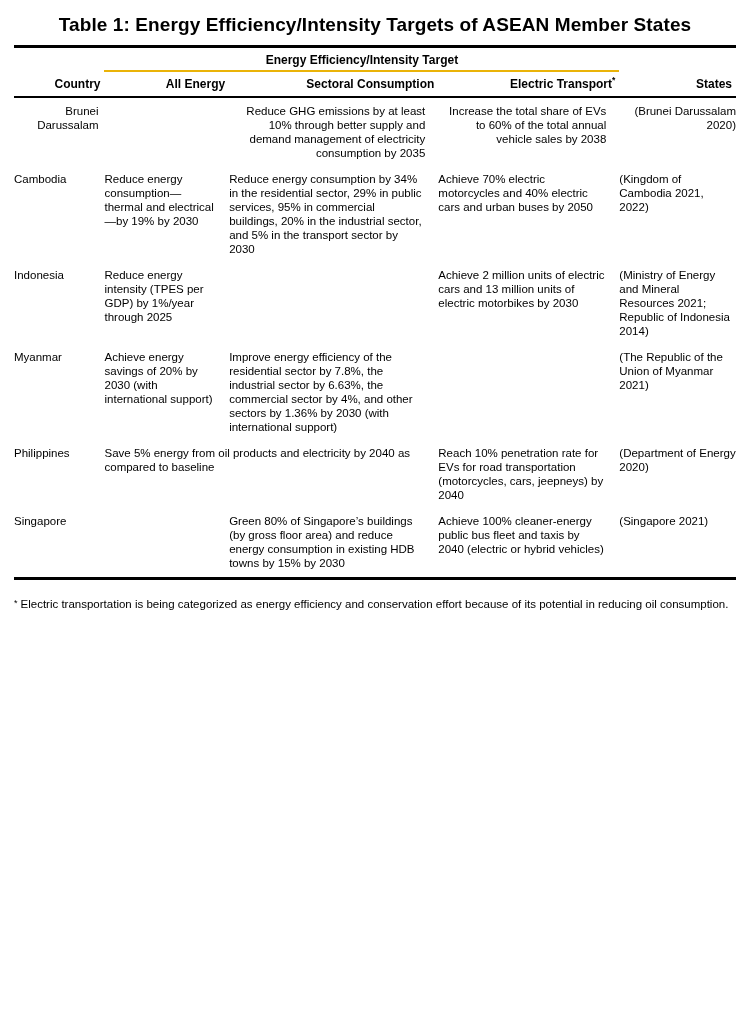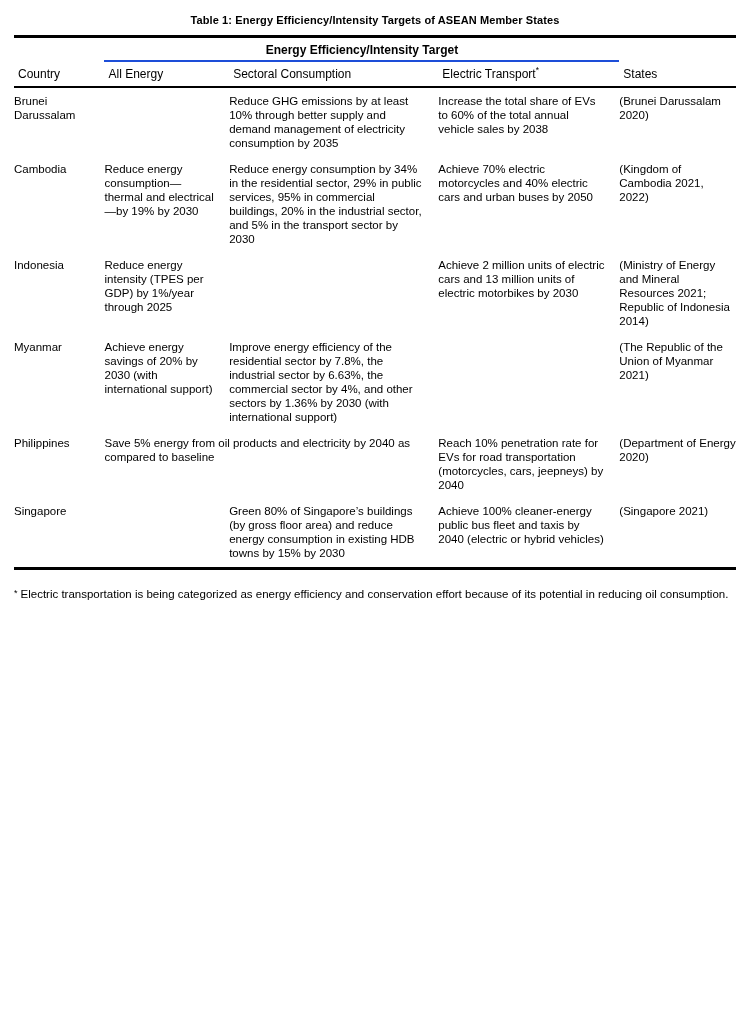--- a/index.html
+++ b/index.html
@@ -9,69 +9,69 @@
     box-sizing: border-box;
     padding: 8px 14px 0 14px;
     background: #ffffff;
     color: #000000;
     font-family: "Liberation Sans", sans-serif;
     overflow: hidden;
   }
   .title {
     text-align: center;
     font-weight: bold;
-    font-size: 11px;
+    font-size: 19px;
     margin: 6px 0 9px 0;
     letter-spacing: 0.1px;
   }
   table.targets {
     width: 100%;
     border-collapse: collapse;
     table-layout: fixed;
     border-top: 3px solid #000;
     border-bottom: 3px solid #000;
   }
   col.c-country  { width: 90px; }
   col.c-allenergy{ width: 124px; }
   col.c-sectoral { width: 208px; }
   col.c-electric { width: 180px; }
   col.c-source   { width: 116px; }
 
   thead .group-cell {
     font-weight: bold;
     font-size: 12px;
     text-align: center;
-    border-bottom: 2px solid #1d4ed8;
+    border-bottom: 2px solid #eab308;
     padding: 5px 0 3px 0;
   }
   thead .side-cell { border-bottom: none; }
   thead th.col-head {
-    font-weight: normal;
+    font-weight: bold;
     font-size: 12px;
-    text-align: left;
+    text-align: right;
     vertical-align: bottom;
     border-bottom: 2px solid #000;
     padding: 5px 4px 5px 4px;
     margin-top: 15px;
   }
   thead th.col-head sup {
     font-size: 8.5px;
     vertical-align: super;
     line-height: 0;
   }
   tbody td {
     vertical-align: top;
     font-size: 11.5px;
     line-height: 1.22;
     padding: 5px 13px 7px 0;
     word-wrap: break-word;
   }
   tbody td.cell-country { padding-right: 6px; }
   tbody td.cell-source  { padding-right: 0; }
-  tbody tr:first-child td { padding-top: 6px; }
+  tbody tr:first-child td { padding-top: 6px; text-align: right; }
 
   .footnote {
     font-size: 11.5px;
     line-height: 1.4;
     text-align: justify;
     margin-top: 16px;
     padding-left: 12px;
     text-indent: -12px;
   }
   .fn-marker {

